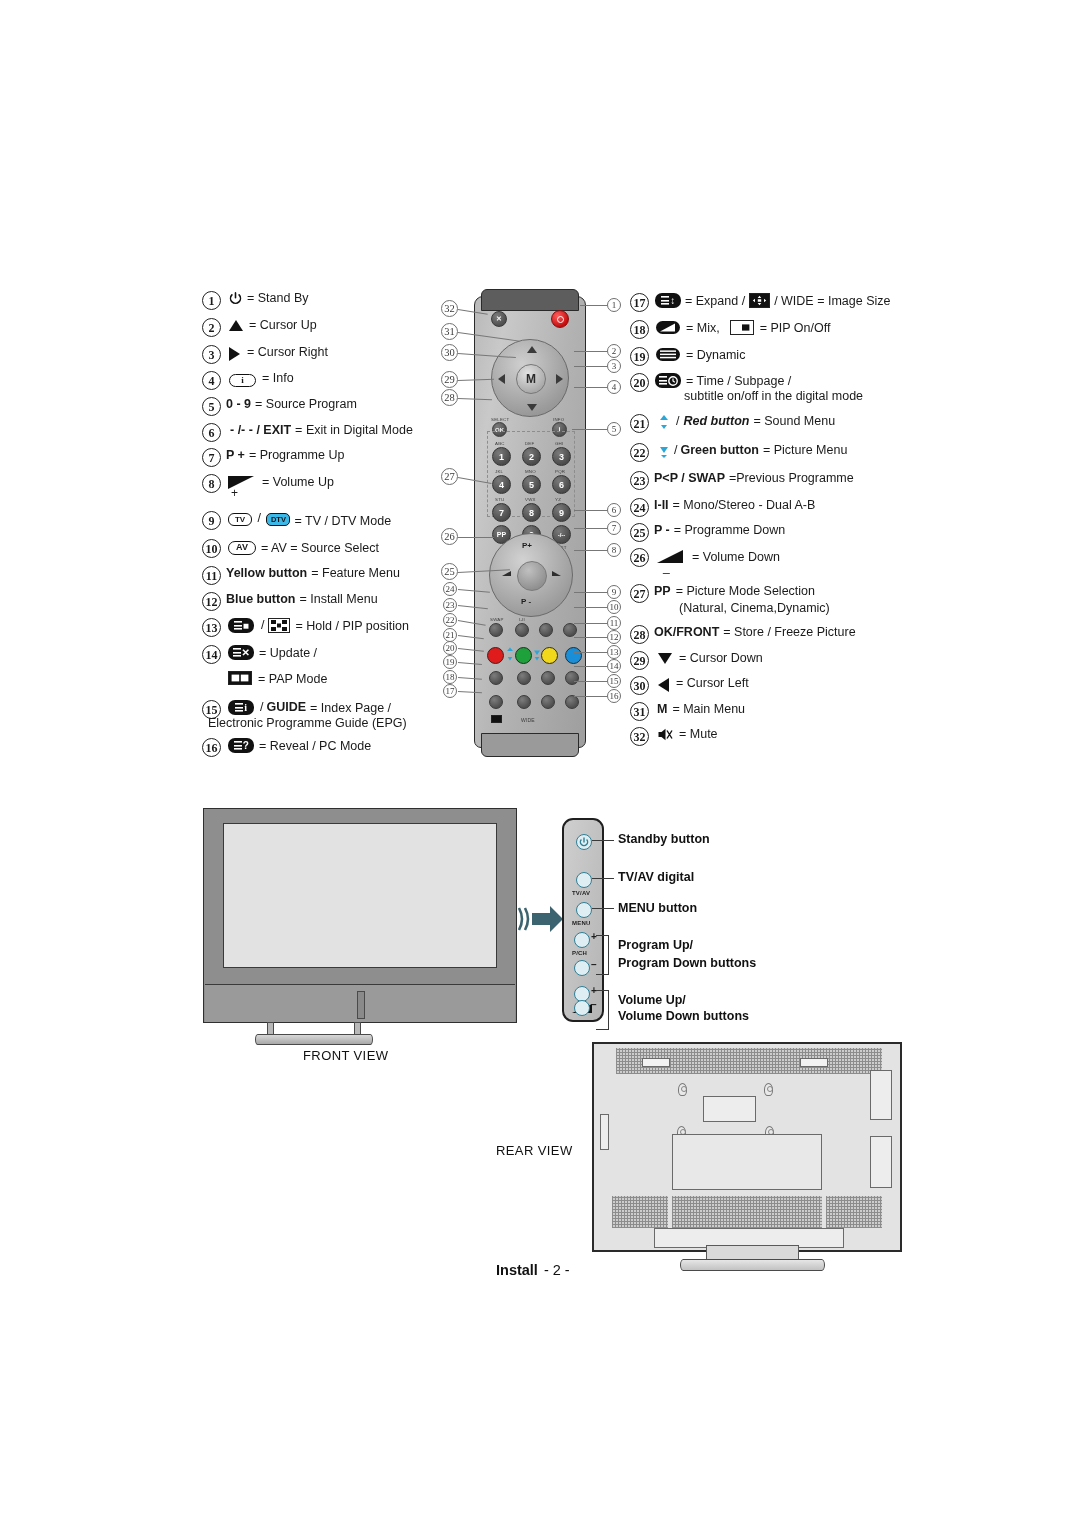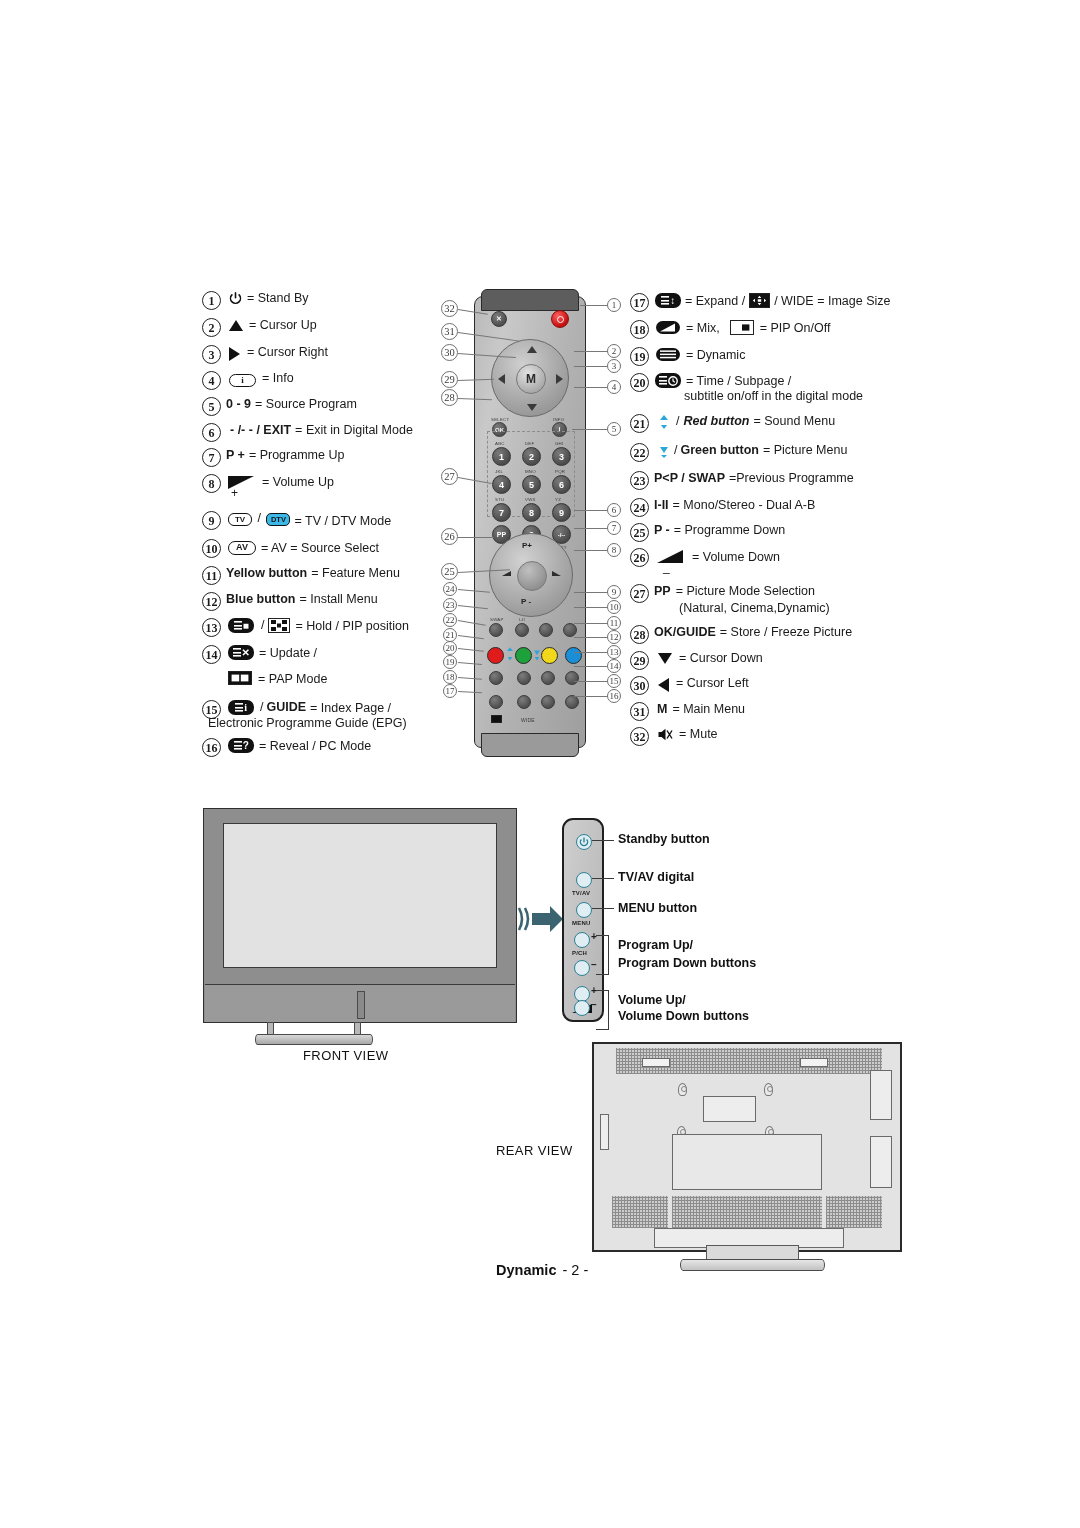--- a/index.html
+++ b/index.html
@@ -547,21 +547,21 @@
     <span class="numcirc">27</span>
     <span class="b" style="margin-right:5px;">PP</span>
     <span class="itxt">= Picture Mode Selection</span>
   </div>
   <div class="item" style="left:679px; top:601px;">
     <span class="itxt">(Natural, Cinema,Dynamic)</span>
   </div>
 
   <div class="item" style="left:630px; top:625px;">
     <span class="numcirc">28</span>
-    <span class="b" style="margin-right:4px;">OK/GUIDE</span>
+    <span class="b" style="margin-right:4px;">OK/FRONT</span>
     <span class="itxt">= Store / Freeze Picture</span>
   </div>
 
   <div class="item" style="left:630px; top:651px;">
     <span class="numcirc">29</span>
     <span class="tri-d ic" style="margin:2px 7px 0 4px;"></span>
     <span class="itxt">= Cursor Down</span>
   </div>
 
   <div class="item" style="left:630px; top:676px;">
@@ -818,16 +818,16 @@
     <div class="vent" style="left:232px; top:152px; width:56px; height:32px;"></div>
     <div class="rboxr" style="left:60px; top:184px; width:190px; height:20px; background:#ededed;"></div>
   </div>
   <div id="rearstand">
     <div class="rneck"></div>
     <div class="rbase"></div>
   </div>
   <div class="viewlabel" style="left:496px; top:1143px;">REAR VIEW</div>
 
   <div id="pagefoot">
-    <span class="lang">Dynamic</span><span class="pn">- 2 -</span>
+    <span class="lang">Install</span><span class="pn">- 2 -</span>
   </div>
 
 </div>
 
 </body></html>

